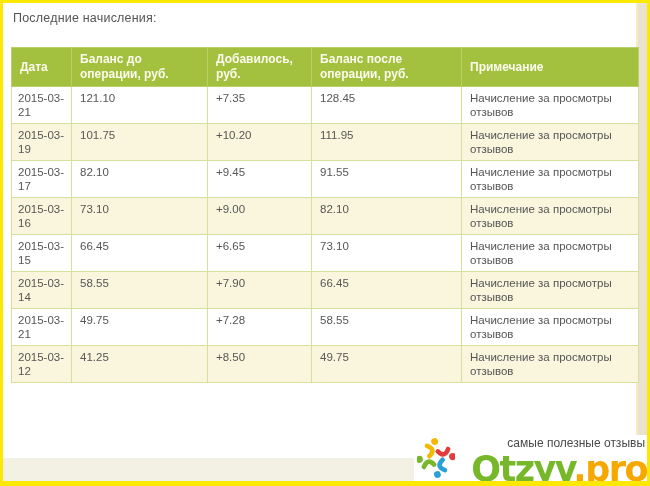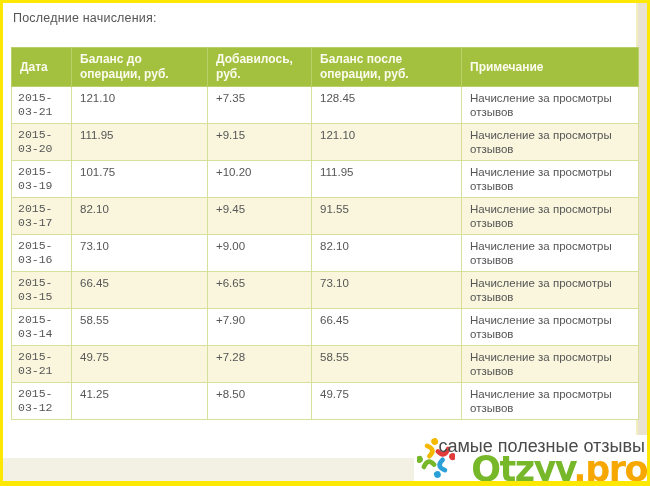--- a/index.html
+++ b/index.html
@@ -38,39 +38,39 @@
   table.accruals col.c2 { width:136px; }
   table.accruals col.c3 { width:104px; }
   table.accruals col.c4 { width:150px; }
   table.accruals col.c5 { width:177px; }
 
   table.accruals th, table.accruals td {
     border:1px solid #d6e09a;
     padding:4px 8px; text-align:left; vertical-align:top;
     overflow:hidden; line-height:14px;
   }
-  table.accruals td:first-child { padding-left:6px; padding-right:6px;font-family:Liberation Mono, monospace; }
+  table.accruals td:first-child { padding-left:6px; padding-right:6px; }
 
   table.accruals thead th {
     background:#a3c13e; color:#fbfbef; font-weight:bold; font-size:12px;
     vertical-align:middle; height:37px; line-height:15px;
     border-color:#b9cf68;
   }
   table.accruals tbody tr { height:37px; background:#ffffff; }
   table.accruals tbody tr:nth-child(even) { background:#f9f6dd; }
 
   
   .logo-box {
     position:absolute; right:0; bottom:0; width:233px; height:46px;
     background:#ffffff;
   }
   .logo-icon { position:absolute; left:3px; bottom:2px; }
   .tagline {
     position:absolute; top:1px; right:2px;
-    font-size:18px; color:#4a4a4a; white-space:nowrap;
+    font-size:12px; color:#4a4a4a; white-space:nowrap;
   }
   .wordmark {
     position:absolute; right:0; bottom:-8px;
     font-size:35px; font-weight:bold; letter-spacing:-1.5px;
     white-space:nowrap;
     font-family:"DejaVu Sans", sans-serif;
     text-shadow:-1px -1px 0 #fff, 1px -1px 0 #fff, -1px 1px 0 #fff, 1px 1px 0 #fff;
   }
   .wordmark .brand-green  { color:#76b829; }
   .wordmark .brand-orange { color:#f6a800; }
@@ -101,27 +101,20 @@
         <th>Баланс после операции, руб.</th>
         <th>Примечание</th>
       </tr>
     </thead>
     <tbody>
       <tr>
         <td>2015-03-21</td>
         <td>121.10</td>
         <td>+7.35</td>
         <td>128.45</td>
-        <td>Начисление за просмотры отзывов</td>
-      </tr>
-      <tr>
-        <td>2015-03-20</td>
-        <td>111.95</td>
-        <td>+9.15</td>
-        <td>121.10</td>
         <td>Начисление за просмотры отзывов</td>
       </tr>
       <tr>
         <td>2015-03-19</td>
         <td>101.75</td>
         <td>+10.20</td>
         <td>111.95</td>
         <td>Начисление за просмотры отзывов</td>
       </tr>
       <tr>

